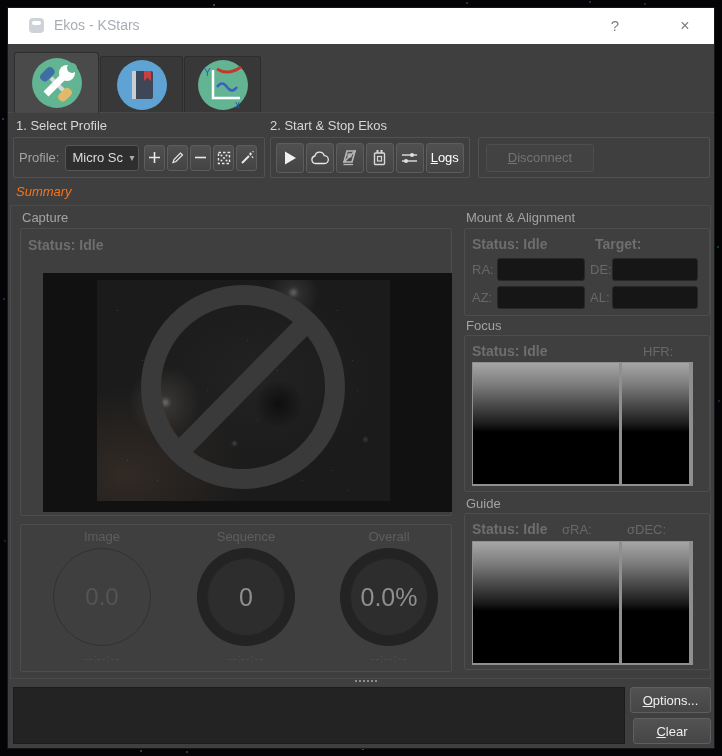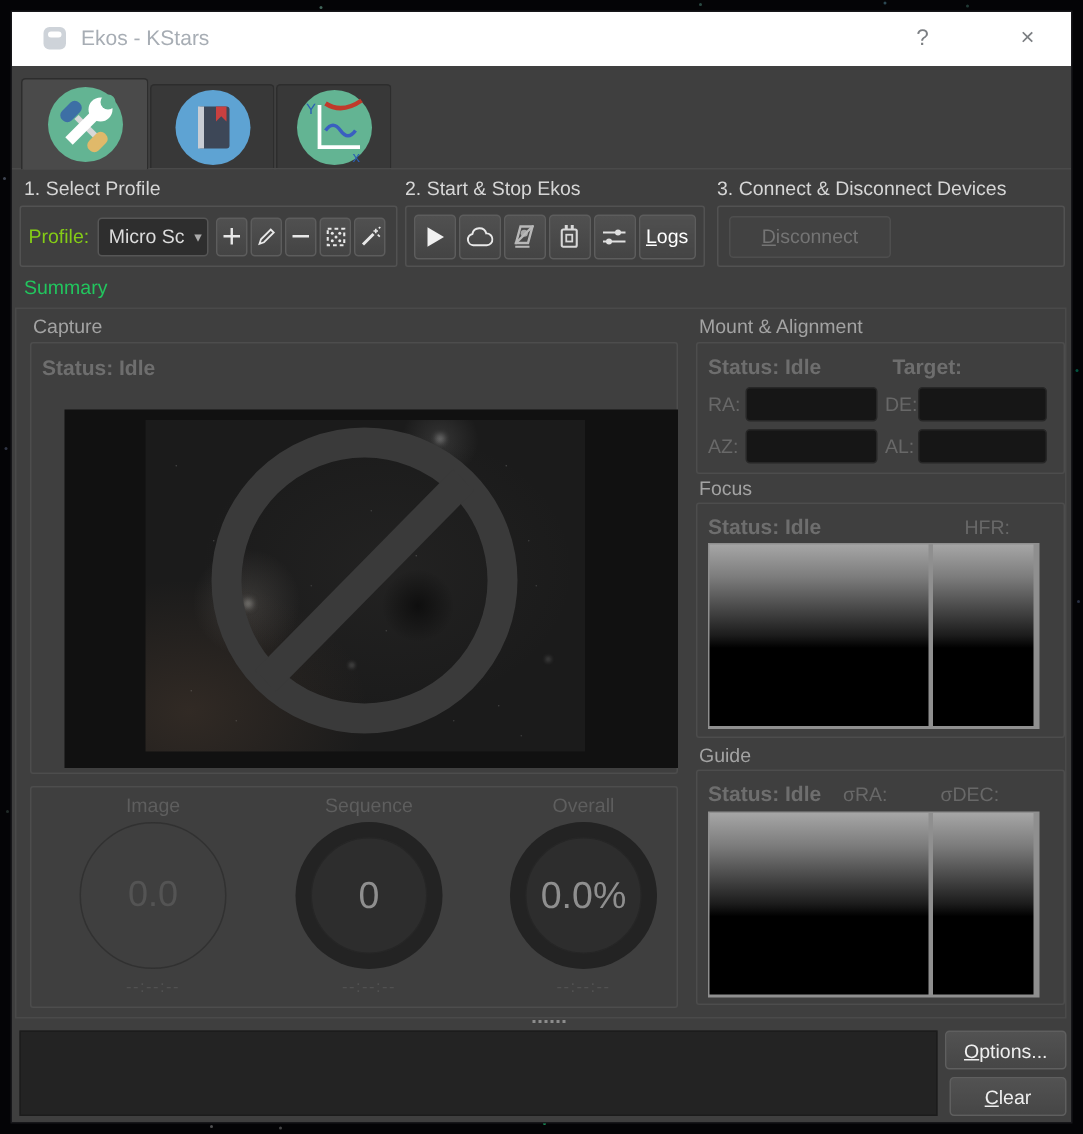--- a/index.html
+++ b/index.html
@@ -29,36 +29,36 @@
        border:1px solid #2d2d2d;border-bottom:none;border-radius:3px 3px 0 0;}
   #tab-setup{left:6px;top:44px;width:83px;height:60px;background:#4a4a4a;z-index:3;}
   #tab-logbook{left:92px;top:48px;width:81px;height:56px;background:#383838;}
   #tab-analyze{left:176px;top:48px;width:75px;height:56px;background:#383838;}
   #tabline{position:absolute;left:0;top:104px;width:706px;height:1px;background:#4a4a4a;z-index:1;}
   
   .section-title{position:absolute;top:110px;font-size:13px;color:#d6d6d6;}
   
   .gbox{position:absolute;top:129px;height:41px;border:1px solid #525252;border-radius:2px;
         display:flex;align-items:center;box-sizing:border-box;}
-  .lbl{font-size:13px;color:#84cc16;}
+  .lbl{font-size:13px;color:#a3a3a3;}
   .small-btn{width:21px;height:26px;background:linear-gradient(#505050,#444);border:1px solid #5d5d5d;
              border-radius:3px;display:flex;align-items:center;justify-content:center;margin-left:2px;box-sizing:border-box;}
   .med-btn{width:29px;height:30px;background:linear-gradient(#505050,#444);border:1px solid #5d5d5d;
            border-radius:3px;display:flex;align-items:center;justify-content:center;margin-left:2px;box-sizing:border-box;}
   #profile-dropdown{width:74px;height:26px;background:#2e2e2e;border:1px solid #565656;border-radius:3px;
       margin-left:6px;display:flex;align-items:center;position:relative;box-sizing:border-box;}
   #profile-dropdown .val{font-size:13px;color:#dcdcdc;padding-left:6px;white-space:nowrap;overflow:hidden;width:52px;}
   #profile-dropdown .arr{position:absolute;right:4px;top:6px;font-size:10px;color:#aaa;}
   #logs-btn{width:40px;height:30px;background:linear-gradient(#505050,#444);border:1px solid #5d5d5d;border-radius:3px;
             color:#fff;font-size:13px;display:flex;align-items:center;justify-content:center;margin-left:2px;box-sizing:border-box;}
   .dis-btn{height:28px;background:#424242;border:1px solid #4e4e4e;border-radius:3px;color:#747474;
            font-size:13px;display:flex;align-items:center;justify-content:center;box-sizing:border-box;}
   .accel{text-decoration:underline;}
   
-  #summary-label{position:absolute;left:8px;top:176px;font-size:13px;color:#22c55e;}
+  #summary-label{position:absolute;left:8px;top:176px;font-size:13px;color:#f97316;font-style:italic;}
   #summary-frame{position:absolute;left:2px;top:197px;width:701px;height:474px;border:1px solid #4a4a4a;box-sizing:border-box;}
   .grp-title{position:absolute;font-size:13px;color:#a3a3a3;}
   .grp-frame{position:absolute;border:1px solid #4d4d4d;border-radius:2px;box-sizing:border-box;}
   .dstat{position:absolute;font-size:14px;font-weight:bold;color:#6e6e6e;}
   .dlbl{position:absolute;font-size:13px;color:#686868;}
   .field{position:absolute;height:23px;background:#161616;border:1px solid #272727;border-radius:3px;box-sizing:border-box;}
   
   #preview{position:absolute;left:35px;top:265px;width:409px;height:239px;background:#111;}
   #preview-img{position:absolute;left:54px;top:7px;width:293px;height:221px;background:
       radial-gradient(circle at 23% 55%, rgba(200,190,180,.16), transparent 14%),
@@ -148,21 +148,20 @@
           <text x="7" y="17" font-size="10" fill="#2b5fb4" font-family="Liberation Sans,sans-serif">Y</text>
           <text x="38" y="49" font-size="10" fill="#2b5fb4" font-family="Liberation Sans,sans-serif">x</text>
           <path d="M20 10 Q31 17 44 8" stroke="#c0392b" stroke-width="3" fill="none"></path>
           <path d="M20 28 q5 -7 10 0 q5 7 10 0" stroke="#3a5fc0" stroke-width="2.4" fill="none"></path>
         </svg>
       </span>
     </div>
 
     <div class="section-title" style="left:8px">1. Select Profile</div>
     <div class="section-title" style="left:262px">2. Start &amp; Stop Ekos</div>
-    <div class="section-title" style="left:470px">3. Connect &amp; Disconnect Devices</div>
 
     <div class="gbox" style="left:5px;width:252px;padding:0 5px">
       <span class="lbl">Profile:</span>
       <div id="profile-dropdown">
         <span class="val">Micro Sc</span>
         <span class="arr">▾</span>
       </div>
       <div class="small-btn" style="margin-left:5px">
         <span>
             <svg width="13" height="13" viewBox="0 0 13 13">

